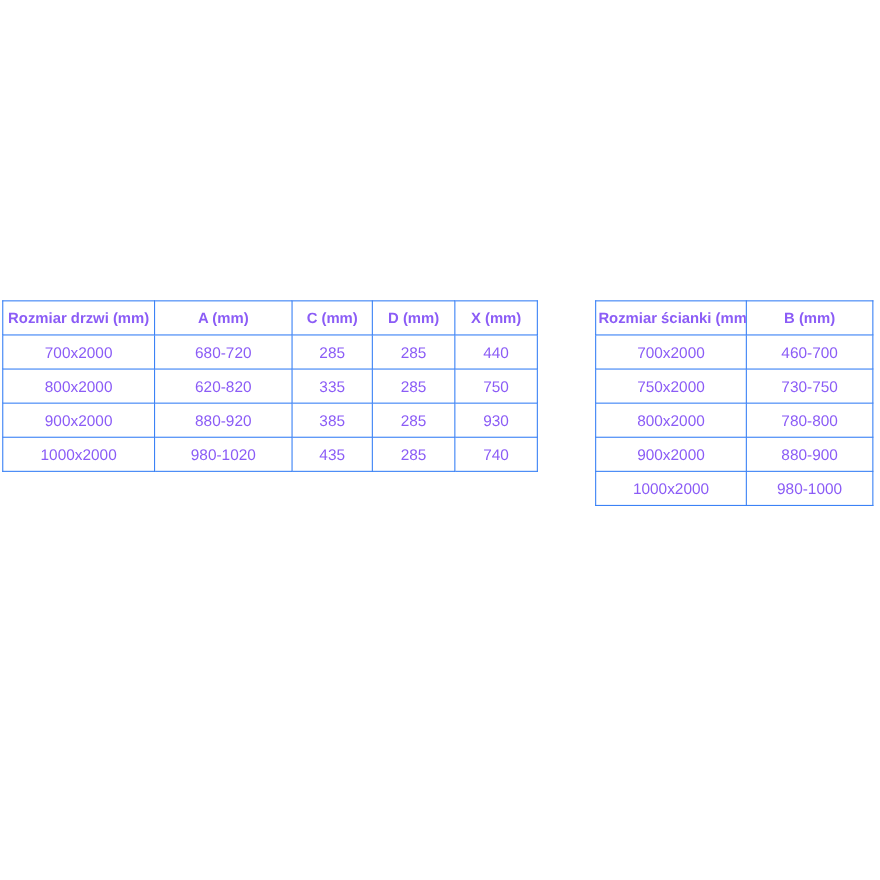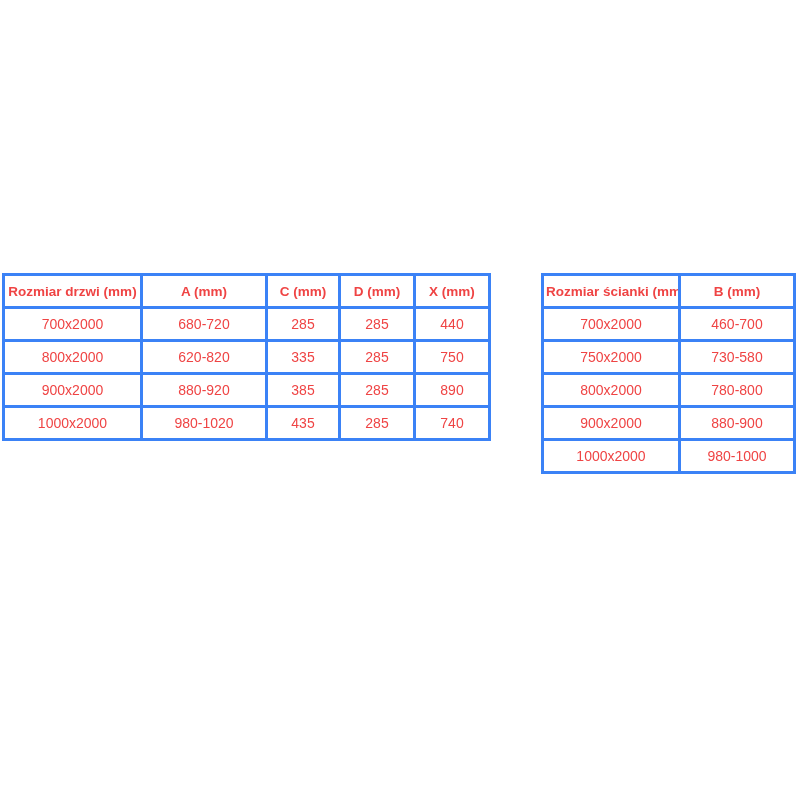--- a/index.html
+++ b/index.html
@@ -16,26 +16,26 @@
     overflow: hidden;
   }
   table.spec {
     position: absolute;
     border-collapse: collapse;
     table-layout: fixed;
     background: #ffffff;
   }
   table.spec th,
   table.spec td {
-    border: 3px solid #3b82f6;
+    border: 1px solid #3b82f6;
     text-align: center;
     vertical-align: middle;
     padding: 0 2px;
     height: 30px;
-    color: #ef4444;
+    color: #8b5cf6;
     white-space: nowrap;
     overflow: hidden;
     margin-left: 16px;
   }
   table.spec th {
     font-weight: bold;
     font-size: 13.5px;
   }
   table.spec td {
     font-weight: normal;
@@ -87,21 +87,21 @@
         <td>620-820</td>
         <td>335</td>
         <td>285</td>
         <td>750</td>
       </tr>
       <tr>
         <td>900x2000</td>
         <td>880-920</td>
         <td>385</td>
         <td>285</td>
-        <td>890</td>
+        <td>930</td>
       </tr>
       <tr>
         <td>1000x2000</td>
         <td>980-1020</td>
         <td>435</td>
         <td>285</td>
         <td>740</td>
       </tr>
     </tbody>
   </table>
@@ -117,21 +117,21 @@
         <th>B (mm)</th>
       </tr>
     </thead>
     <tbody>
       <tr>
         <td>700x2000</td>
         <td>460-700</td>
       </tr>
       <tr>
         <td>750x2000</td>
-        <td>730-580</td>
+        <td>730-750</td>
       </tr>
       <tr>
         <td>800x2000</td>
         <td>780-800</td>
       </tr>
       <tr>
         <td>900x2000</td>
         <td>880-900</td>
       </tr>
       <tr>

